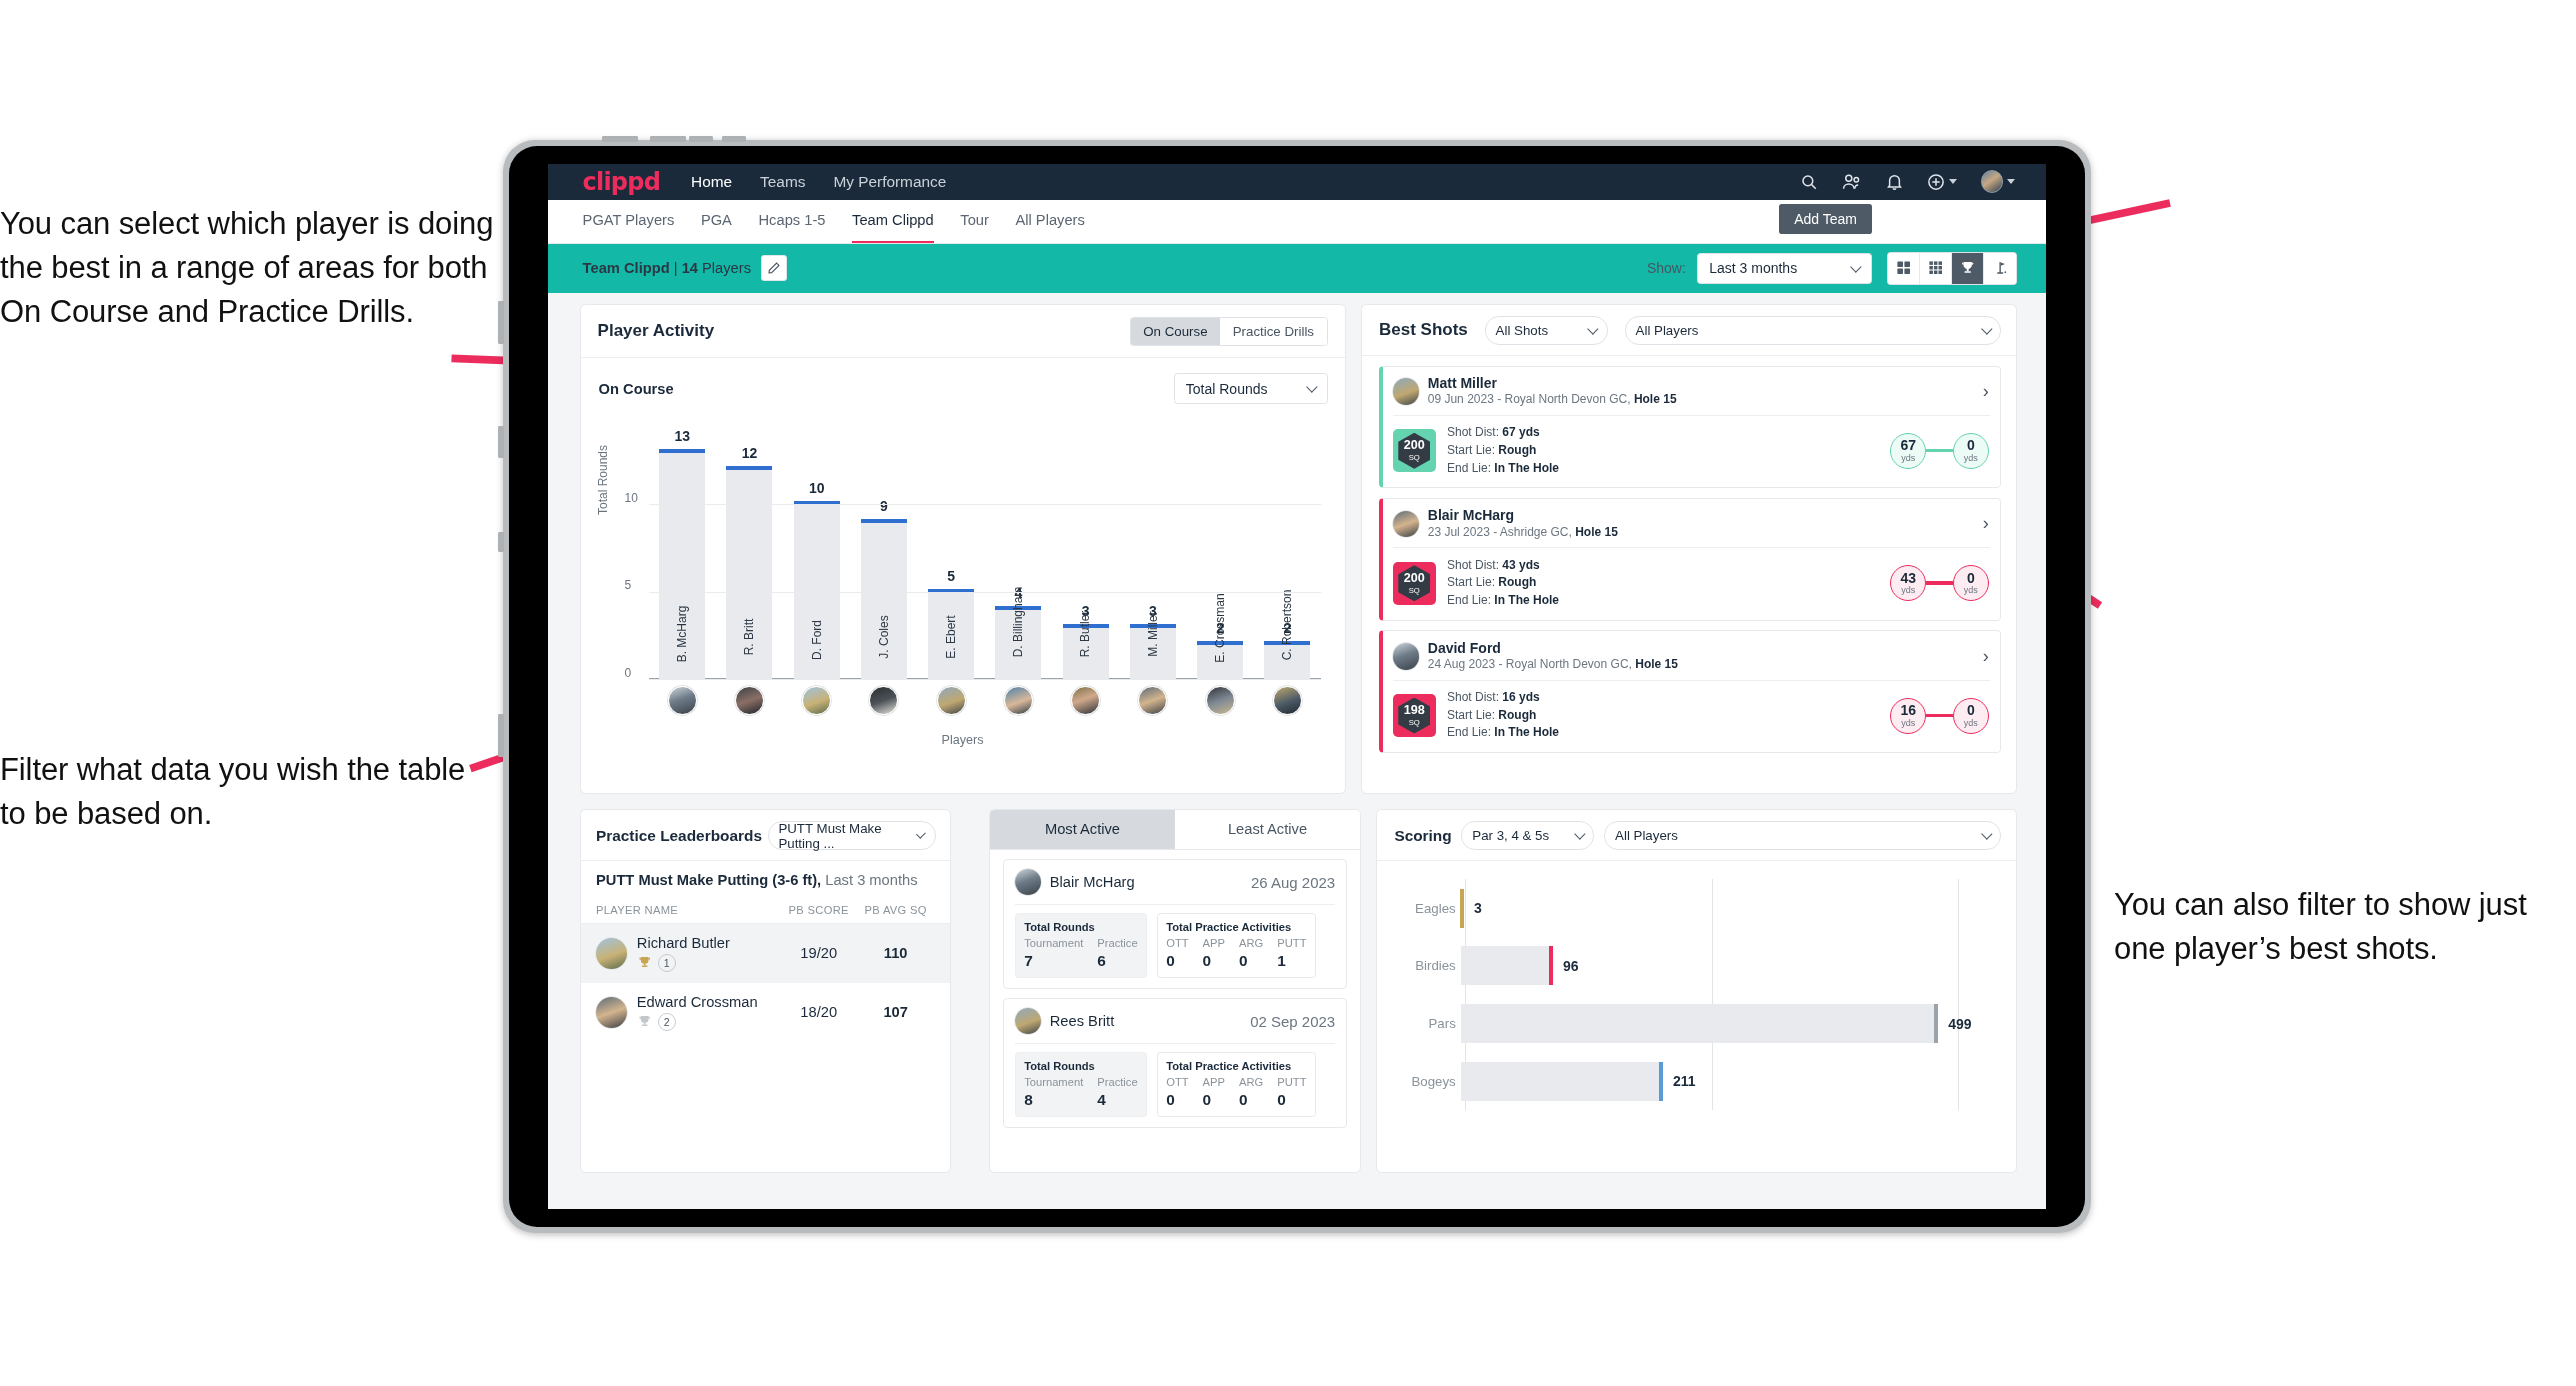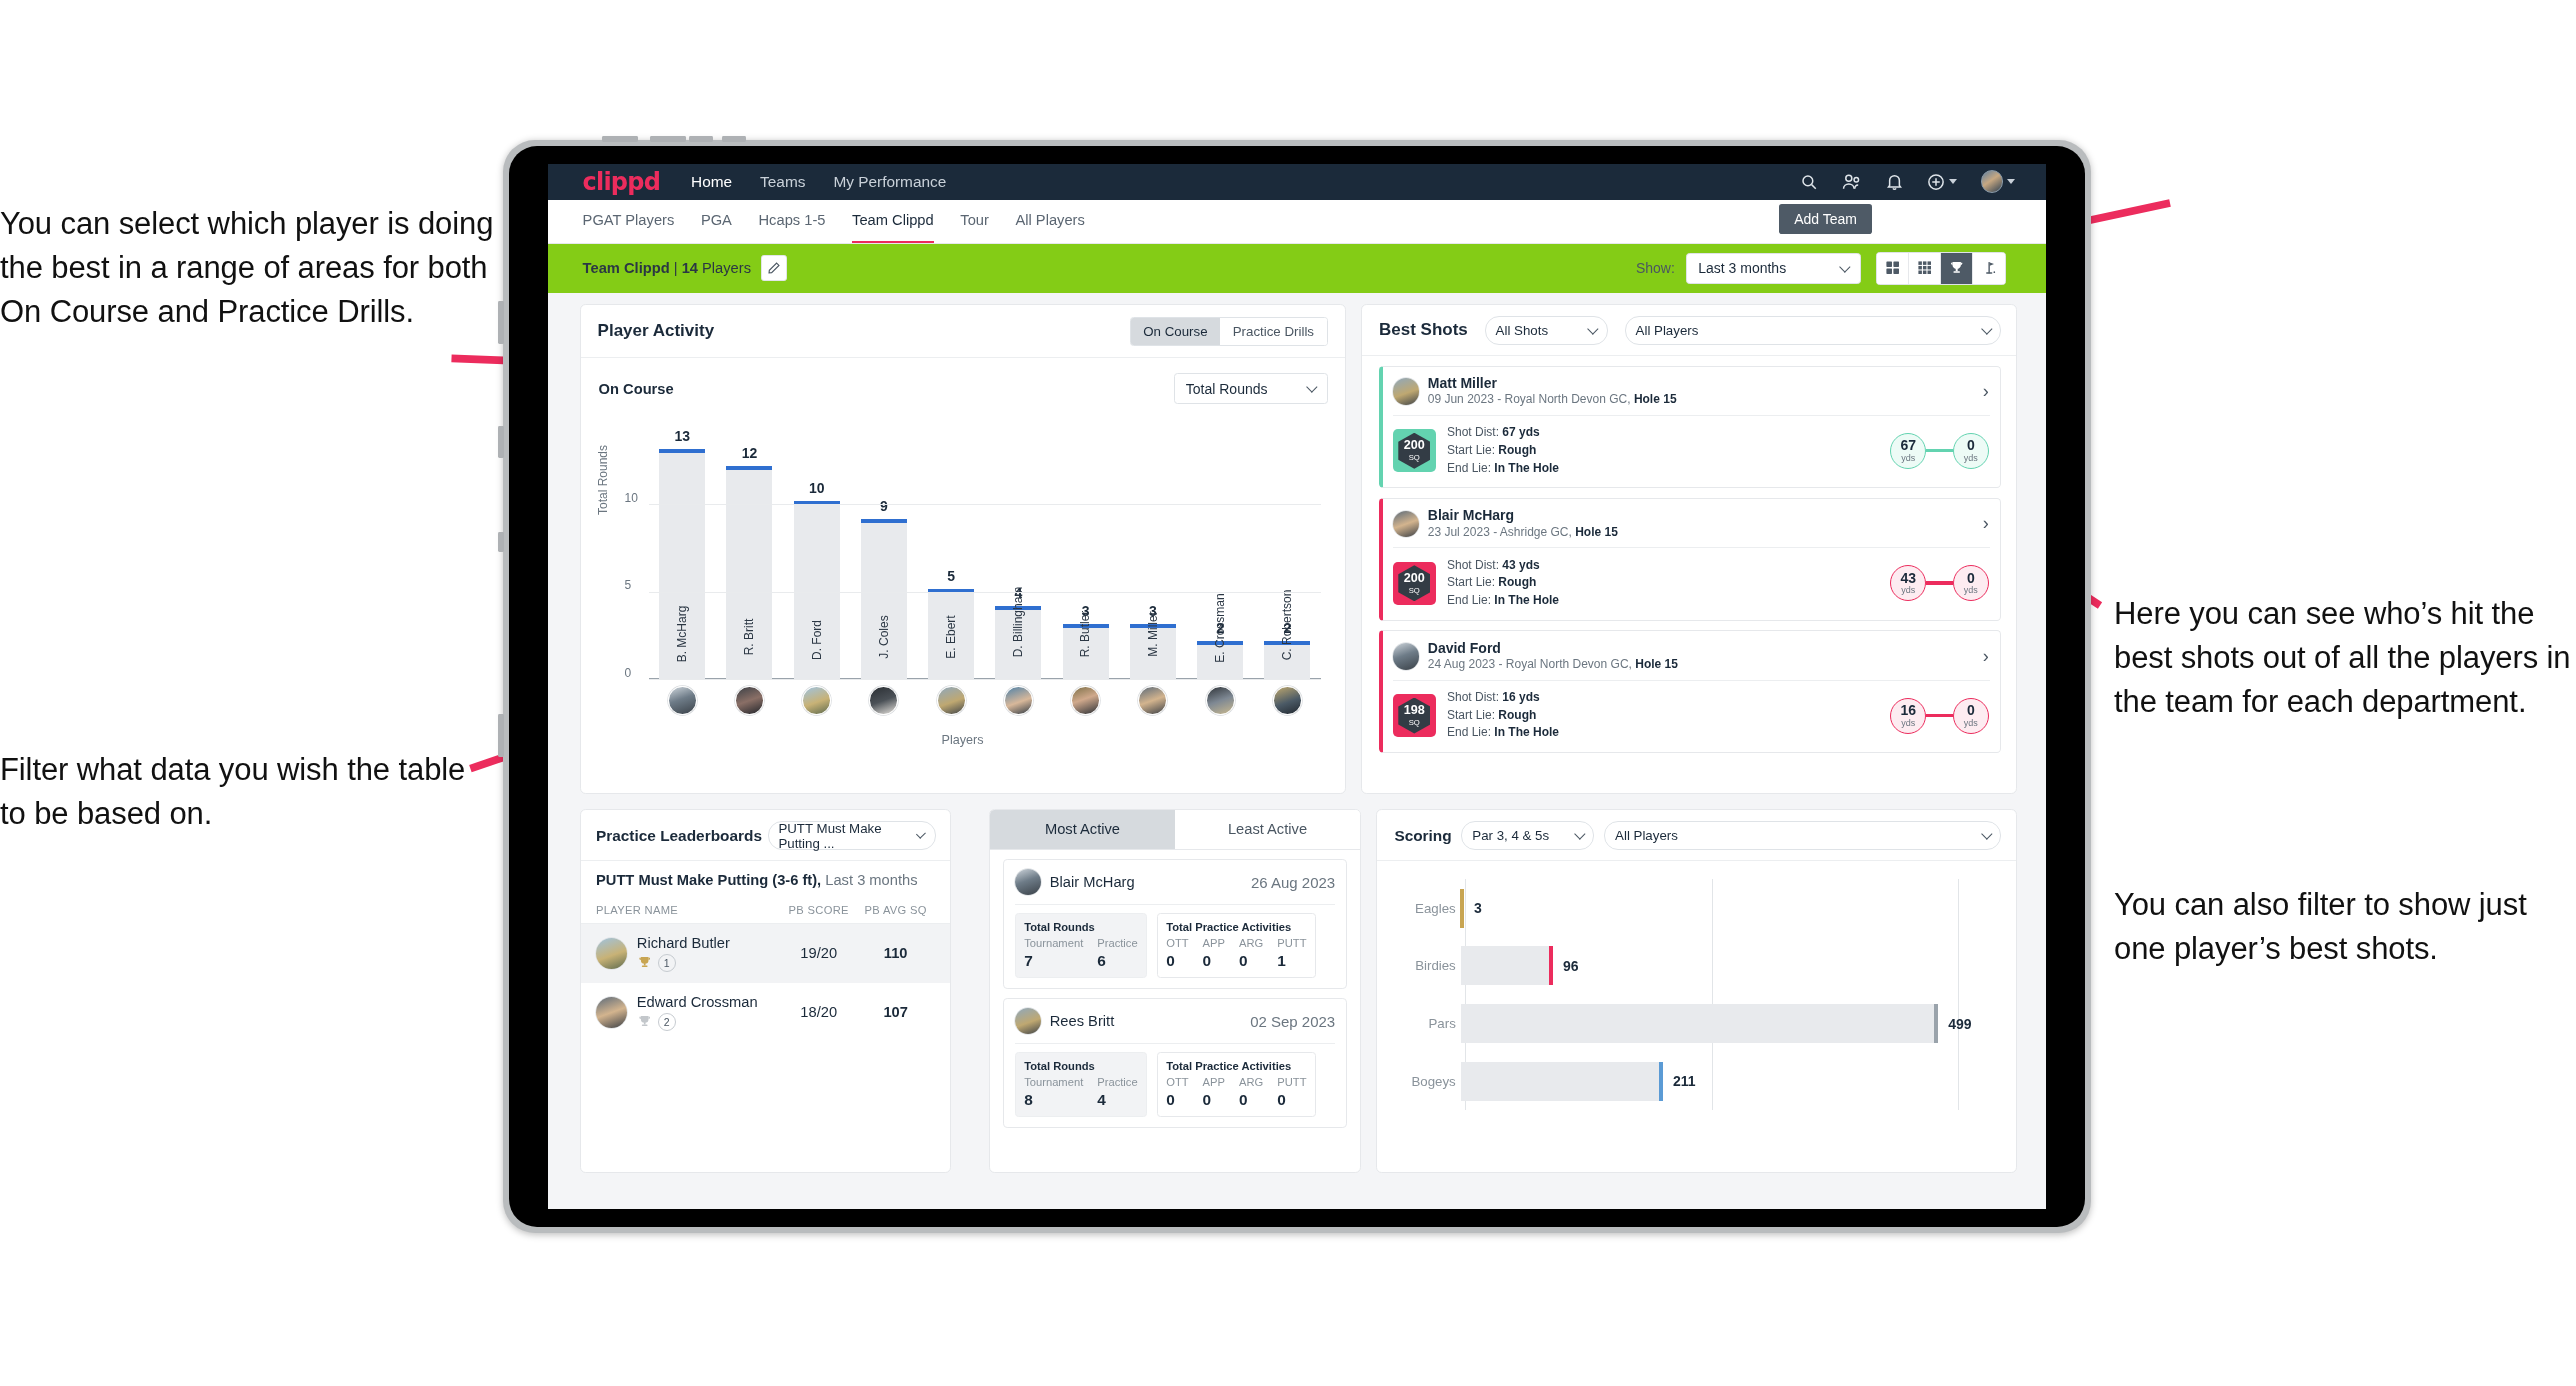--- a/index.html
+++ b/index.html
@@ -101,22 +101,22 @@
   }
   .tab.active { color:#1b2a3a; border-bottom-color:#ec2c5d; }
   .addteam {
     position:absolute; right:174px; top:4.2px;
     background:#4e5a66; color:#fff; font-size:14px;
     padding:7px 15.4px; border-radius:2.8px;
   }
 
   
   .subhead {
-    height: 50px; background:#84cc16;
-    display:flex; align-items:center; padding: 0 40px 0 35px;
+    height: 50px; background:#14b8a6;
+    display:flex; align-items:center; padding: 0 29px 0 35px;
     border-top:0.7px solid #e6e8eb;
   }
   .teamlabel { font-size:14.7px; color:#2b3744; }
   .teamlabel b { font-weight:700; }
   .pencil-btn {
     margin-left:9.8px; width:26.6px;height:26.6px;
     background:#fff; border:0.7px solid #e2e5e8; border-radius:2.8px;
     display:flex;align-items:center;justify-content:center;
   }
   .sh-spacer{flex:1;}
@@ -302,21 +302,20 @@
   .sbcap { position:absolute; top:0; bottom:0; width:4.2px; }
   .sbval { position:absolute; font-size:14px; font-weight:700; color:#1b2a3a; top:50%; transform:translateY(-50%); }
 </style>
 </head>
 <body>
 
 <div id="stage">
 
   <div class="callout" id="cal-left-top">You can select which player is doing the best in a range of areas for both On Course and Practice Drills.</div>
   <div class="callout" id="cal-left-bot">Filter what data you wish the table to be based on.</div>
-  <div class="callout" id="cal-right-mid">Here you can see who’s hit the best shots out of all the players in the team for each department.</div>
   <div class="callout" id="cal-right-bot">You can also filter to show just one player’s best shots.</div>
 
   <svg class="arrow-svg" viewBox="0 0 3680 1980">
     <defs>
       <marker id="ah" markerWidth="7" markerHeight="7" refX="2.6" refY="3.5" orient="auto">
         <path d="M0,0 L7,3.5 L0,7 L1.9,3.5 Z" fill="#ec2c5d"></path>
       </marker>
     </defs>
     <g stroke="#ec2c5d" stroke-width="11" fill="none" marker-end="url(#ah)">
       <path d="M645,512 L1870,560"></path>

